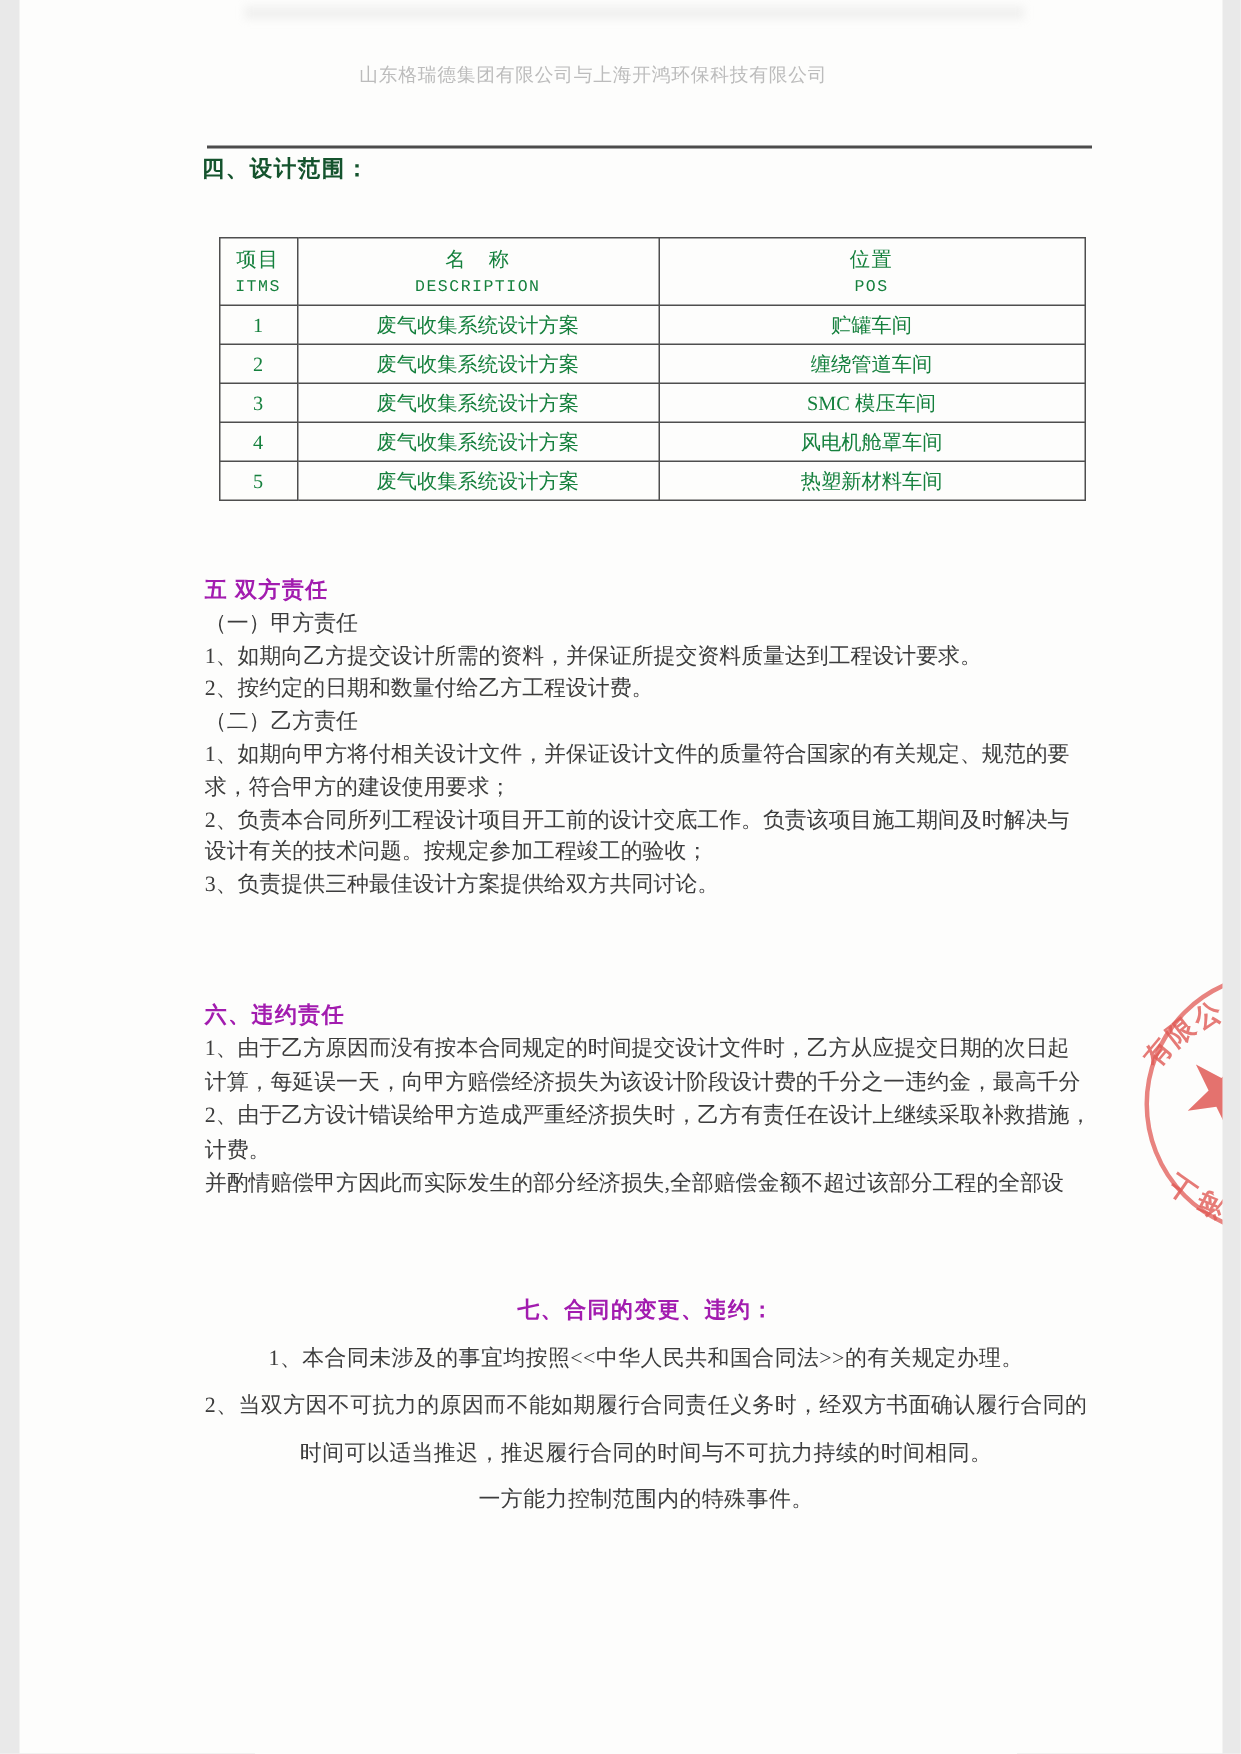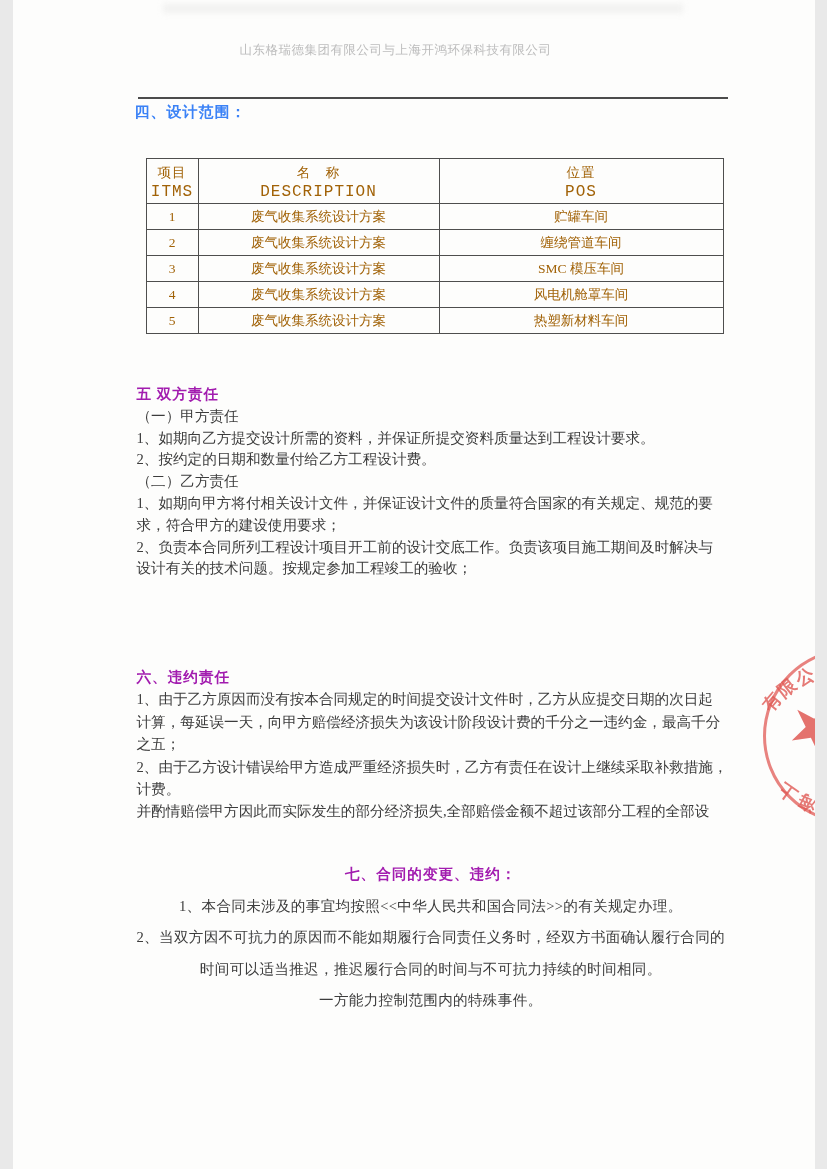--- a/index.html
+++ b/index.html
@@ -22,37 +22,37 @@
     font-size:12.5px; letter-spacing:0.5px;
     color:#bcbcbc; filter:blur(0.35px);
     white-space:nowrap;
   }
   .rule {
     position:absolute; left:125px; top:97px;
     width:590px; height:2px; background:#4c4c4c;
   }
   .sec4-title {
     position:absolute; left:122px; top:103px;
-    font-size:15px; font-weight:600; letter-spacing:1px; color:#3b82f6;
+    font-size:15px; font-weight:600; letter-spacing:1px; color:#14532d;
     white-space:nowrap;
   }
   table.scope {
     position:absolute; left:133px; top:158px;
     width:577px; border-collapse:collapse; table-layout:fixed;
-    font-size:13.5px; color:#a16207;
+    font-size:13.5px; color:#15803d;
   }
   table.scope td {
     border:1px solid #4e4e4e; text-align:center;
     padding:0; vertical-align:middle;
     overflow:hidden; white-space:nowrap;
   }
   table.scope tr.hdr td { height:44px; }
   table.scope tr.row td { height:25px; }
   .hdr-zh { line-height:20px; padding-top:2px; letter-spacing:1px; }
-  .hdr-en { line-height:18px; font-family:"Liberation Mono","DejaVu Sans Mono",monospace; font-size:16px; letter-spacing:1px; }
+  .hdr-en { line-height:18px; font-family:"Liberation Mono","DejaVu Sans Mono",monospace; font-size:11px; letter-spacing:1px; }
   .para {
     position:absolute; left:124px;
     font-size:14.6px; color:#3c3c3c; white-space:nowrap;
   }
   .para .ln { display:block; }
   .para .h { font-weight:bold; color:#a21caf; letter-spacing:1px; }
   .sec5 { top:384px; line-height:21.8px; }
   .sec6 { top:666px; line-height:22.4px; }
   .sec7 { top:859px; line-height:31.6px; letter-spacing:0.3px;text-align:center; }
 
@@ -146,27 +146,27 @@
   <div class="para sec5">
     <span class="ln h">五 双方责任</span>
     <span class="ln">（一）甲方责任</span>
     <span class="ln">1、如期向乙方提交设计所需的资料，并保证所提交资料质量达到工程设计要求。</span>
     <span class="ln">2、按约定的日期和数量付给乙方工程设计费。</span>
     <span class="ln">（二）乙方责任</span>
     <span class="ln">1、如期向甲方将付相关设计文件，并保证设计文件的质量符合国家的有关规定、规范的要</span>
     <span class="ln">求，符合甲方的建设使用要求；</span>
     <span class="ln">2、负责本合同所列工程设计项目开工前的设计交底工作。负责该项目施工期间及时解决与</span>
     <span class="ln">设计有关的技术问题。按规定参加工程竣工的验收；</span>
+    <span class="ln">3、负责提供三种最佳设计方案提供给双方共同讨论。</span>
   </div>
 
   <div class="para sec6">
     <span class="ln h">六、违约责任</span>
     <span class="ln">1、由于乙方原因而没有按本合同规定的时间提交设计文件时，乙方从应提交日期的次日起</span>
     <span class="ln">计算，每延误一天，向甲方赔偿经济损失为该设计阶段设计费的千分之一违约金，最高千分</span>
-    <span class="ln">之五；</span>
     <span class="ln">2、由于乙方设计错误给甲方造成严重经济损失时，乙方有责任在设计上继续采取补救措施，</span>
     <span class="ln">计费。</span>
     <span class="ln">并酌情赔偿甲方因此而实际发生的部分经济损失,全部赔偿金额不超过该部分工程的全部设</span>
   </div>
 
   <div class="para sec7">
     <span class="ln h">七、合同的变更、违约：</span>
     <span class="ln">1、本合同未涉及的事宜均按照&lt;&lt;中华人民共和国合同法&gt;&gt;的有关规定办理。</span>
     <span class="ln">2、当双方因不可抗力的原因而不能如期履行合同责任义务时，经双方书面确认履行合同的</span>
     <span class="ln">时间可以适当推迟，推迟履行合同的时间与不可抗力持续的时间相同。</span>

